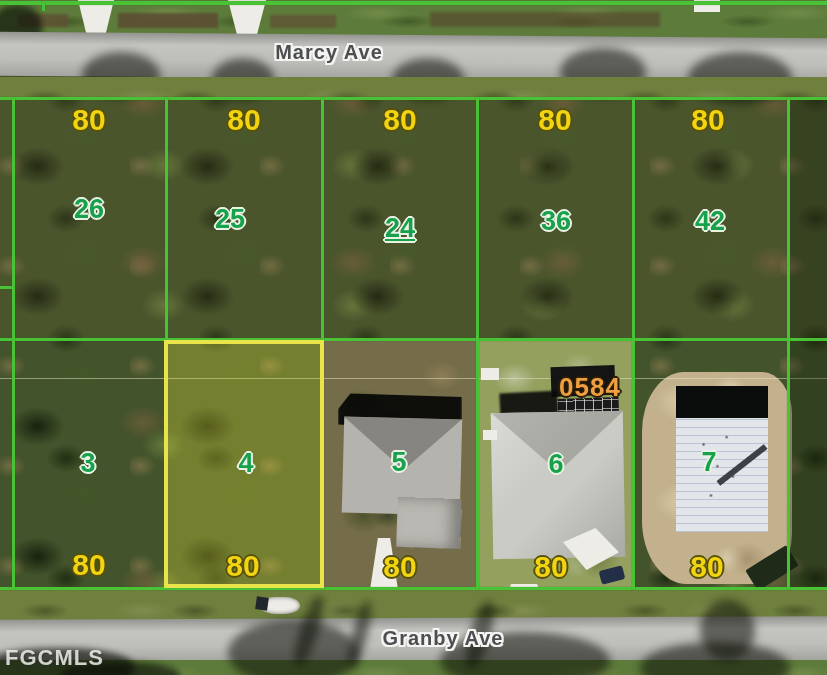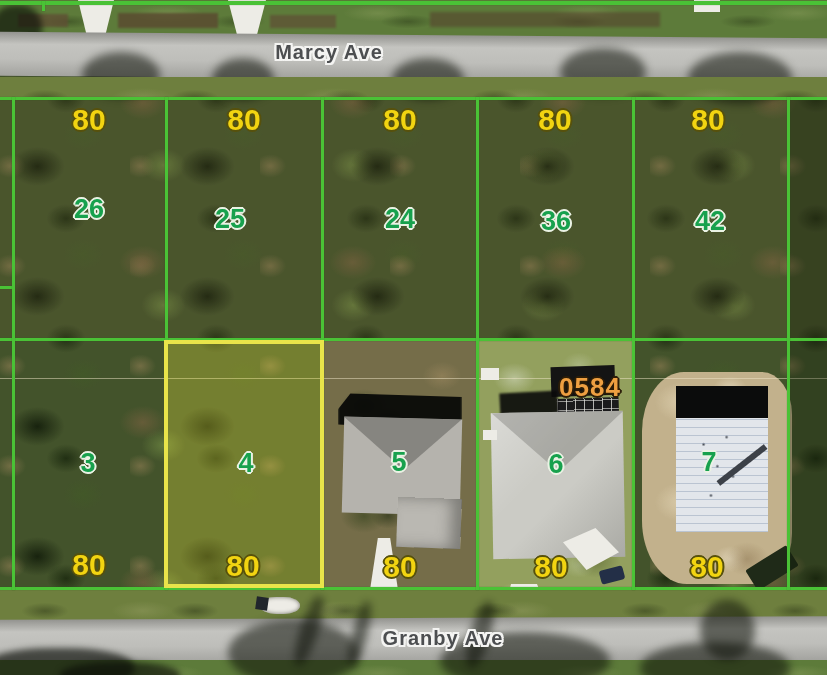--- a/index.html
+++ b/index.html
@@ -195,35 +195,36 @@
   <div class="abs hl-rect" style="left:164px;top:340px;width:160px;height:248px;"></div>
 
   <div class="abs lbl frontage" style="left:89px;top:105px;">80</div>
   <div class="abs lbl frontage" style="left:244px;top:105px;">80</div>
   <div class="abs lbl frontage" style="left:400px;top:105px;">80</div>
   <div class="abs lbl frontage" style="left:555px;top:105px;">80</div>
   <div class="abs lbl frontage" style="left:708px;top:105px;">80</div>
 
   <div class="abs lbl lotnum" style="left:89px;top:196px;">26</div>
   <div class="abs lbl lotnum" style="left:230px;top:206px;">25</div>
-  <div class="abs lbl lotnum" style="left:400px;top:206px;">24</div>
+  <div class="abs lbl lotnum" style="left:400px;top:215px;text-decoration:underline;">24</div>
   <div class="abs lbl lotnum" style="left:556px;top:208px;">36</div>
   <div class="abs lbl lotnum" style="left:710px;top:208px;">42</div>
 
   <div class="abs lbl lotnum" style="left:88px;top:450px;">3</div>
   <div class="abs lbl lotnum" style="left:246px;top:450px;">4</div>
   <div class="abs lbl lotnum" style="left:399px;top:449px;">5</div>
   <div class="abs lbl lotnum" style="left:556px;top:451px;">6</div>
   <div class="abs lbl lotnum" style="left:709px;top:449px;">7</div>
 
   <div class="abs lbl frontage" style="left:89px;top:550px;">80</div>
   <div class="abs lbl frontage" style="left:243px;top:551px;">80</div>
   <div class="abs lbl frontage" style="left:400px;top:552px;">80</div>
   <div class="abs lbl frontage" style="left:551px;top:552px;">80</div>
   <div class="abs lbl frontage" style="left:707px;top:552px;">80</div>
 
   <div class="abs lbl annot" style="left:590px;top:374px;text-align:right;">0584</div>
 
   <div class="abs lbl street" style="left:329px;top:42px;">Marcy Ave</div>
   <div class="abs lbl street" style="left:443px;top:628px;">Granby Ave</div>
 
+  <div class="abs watermark" style="left:5px;top:645px;">FGCMLS</div>
 
 </div>
 
 </body></html>

